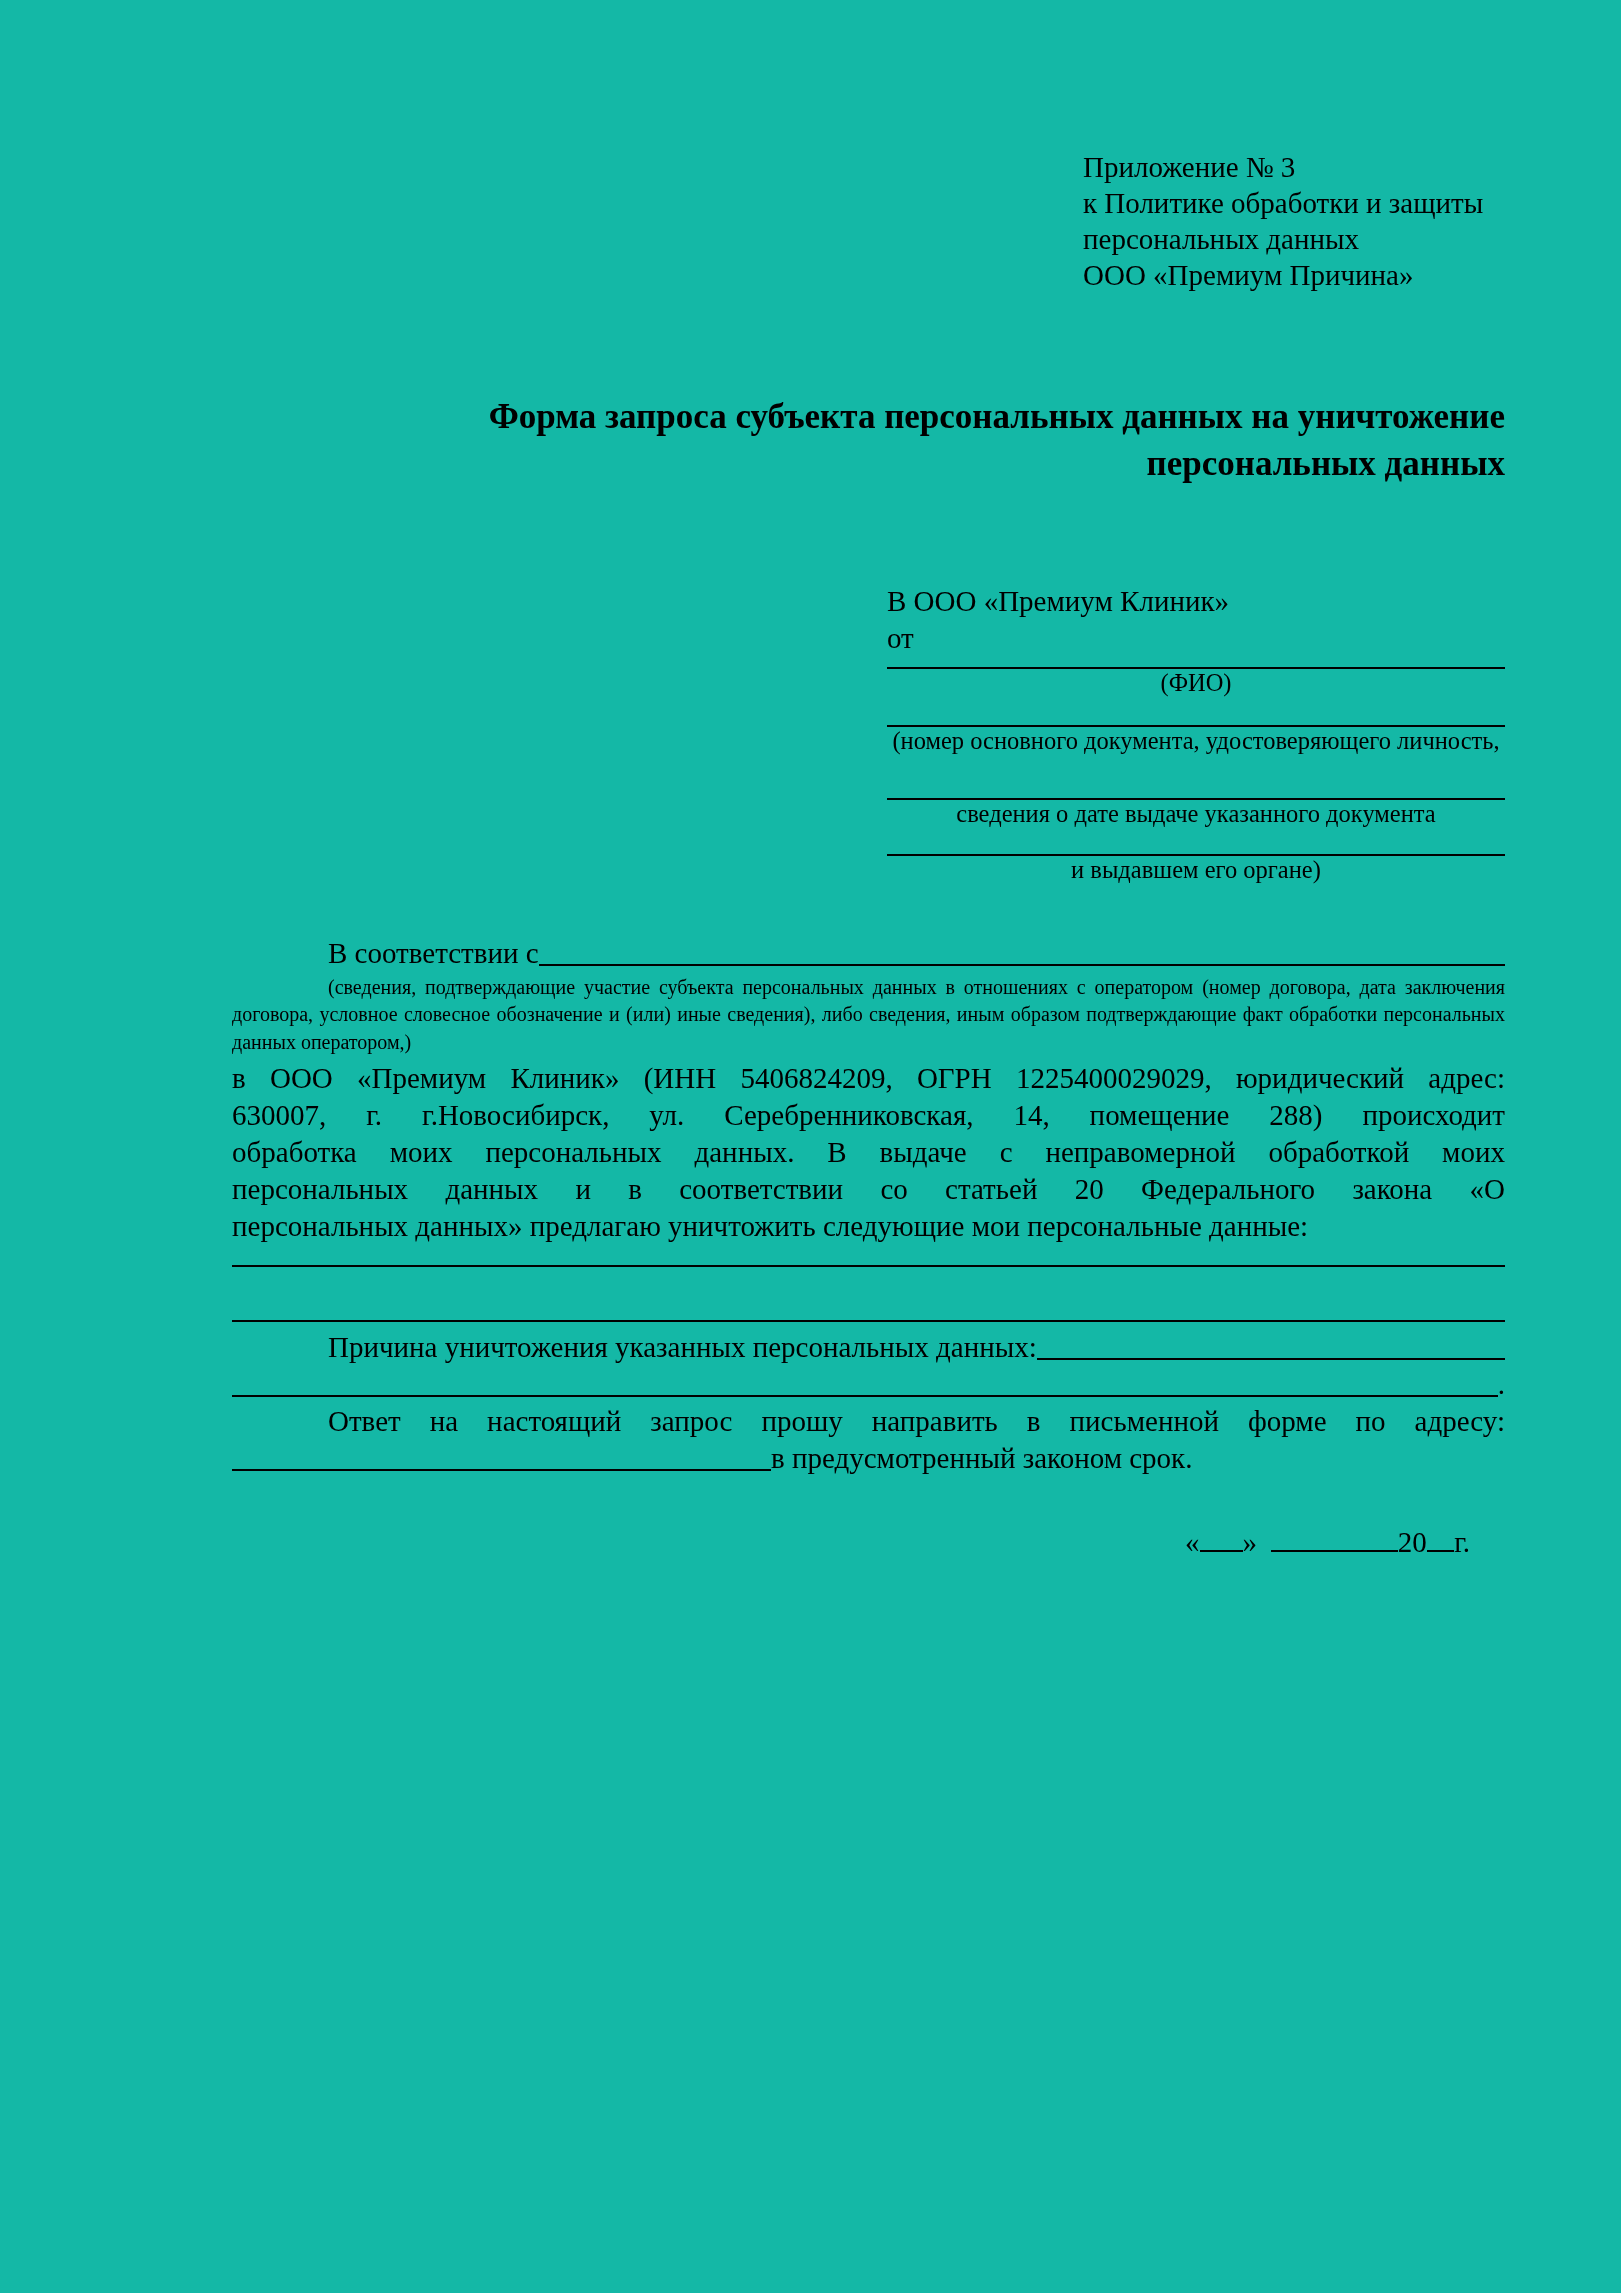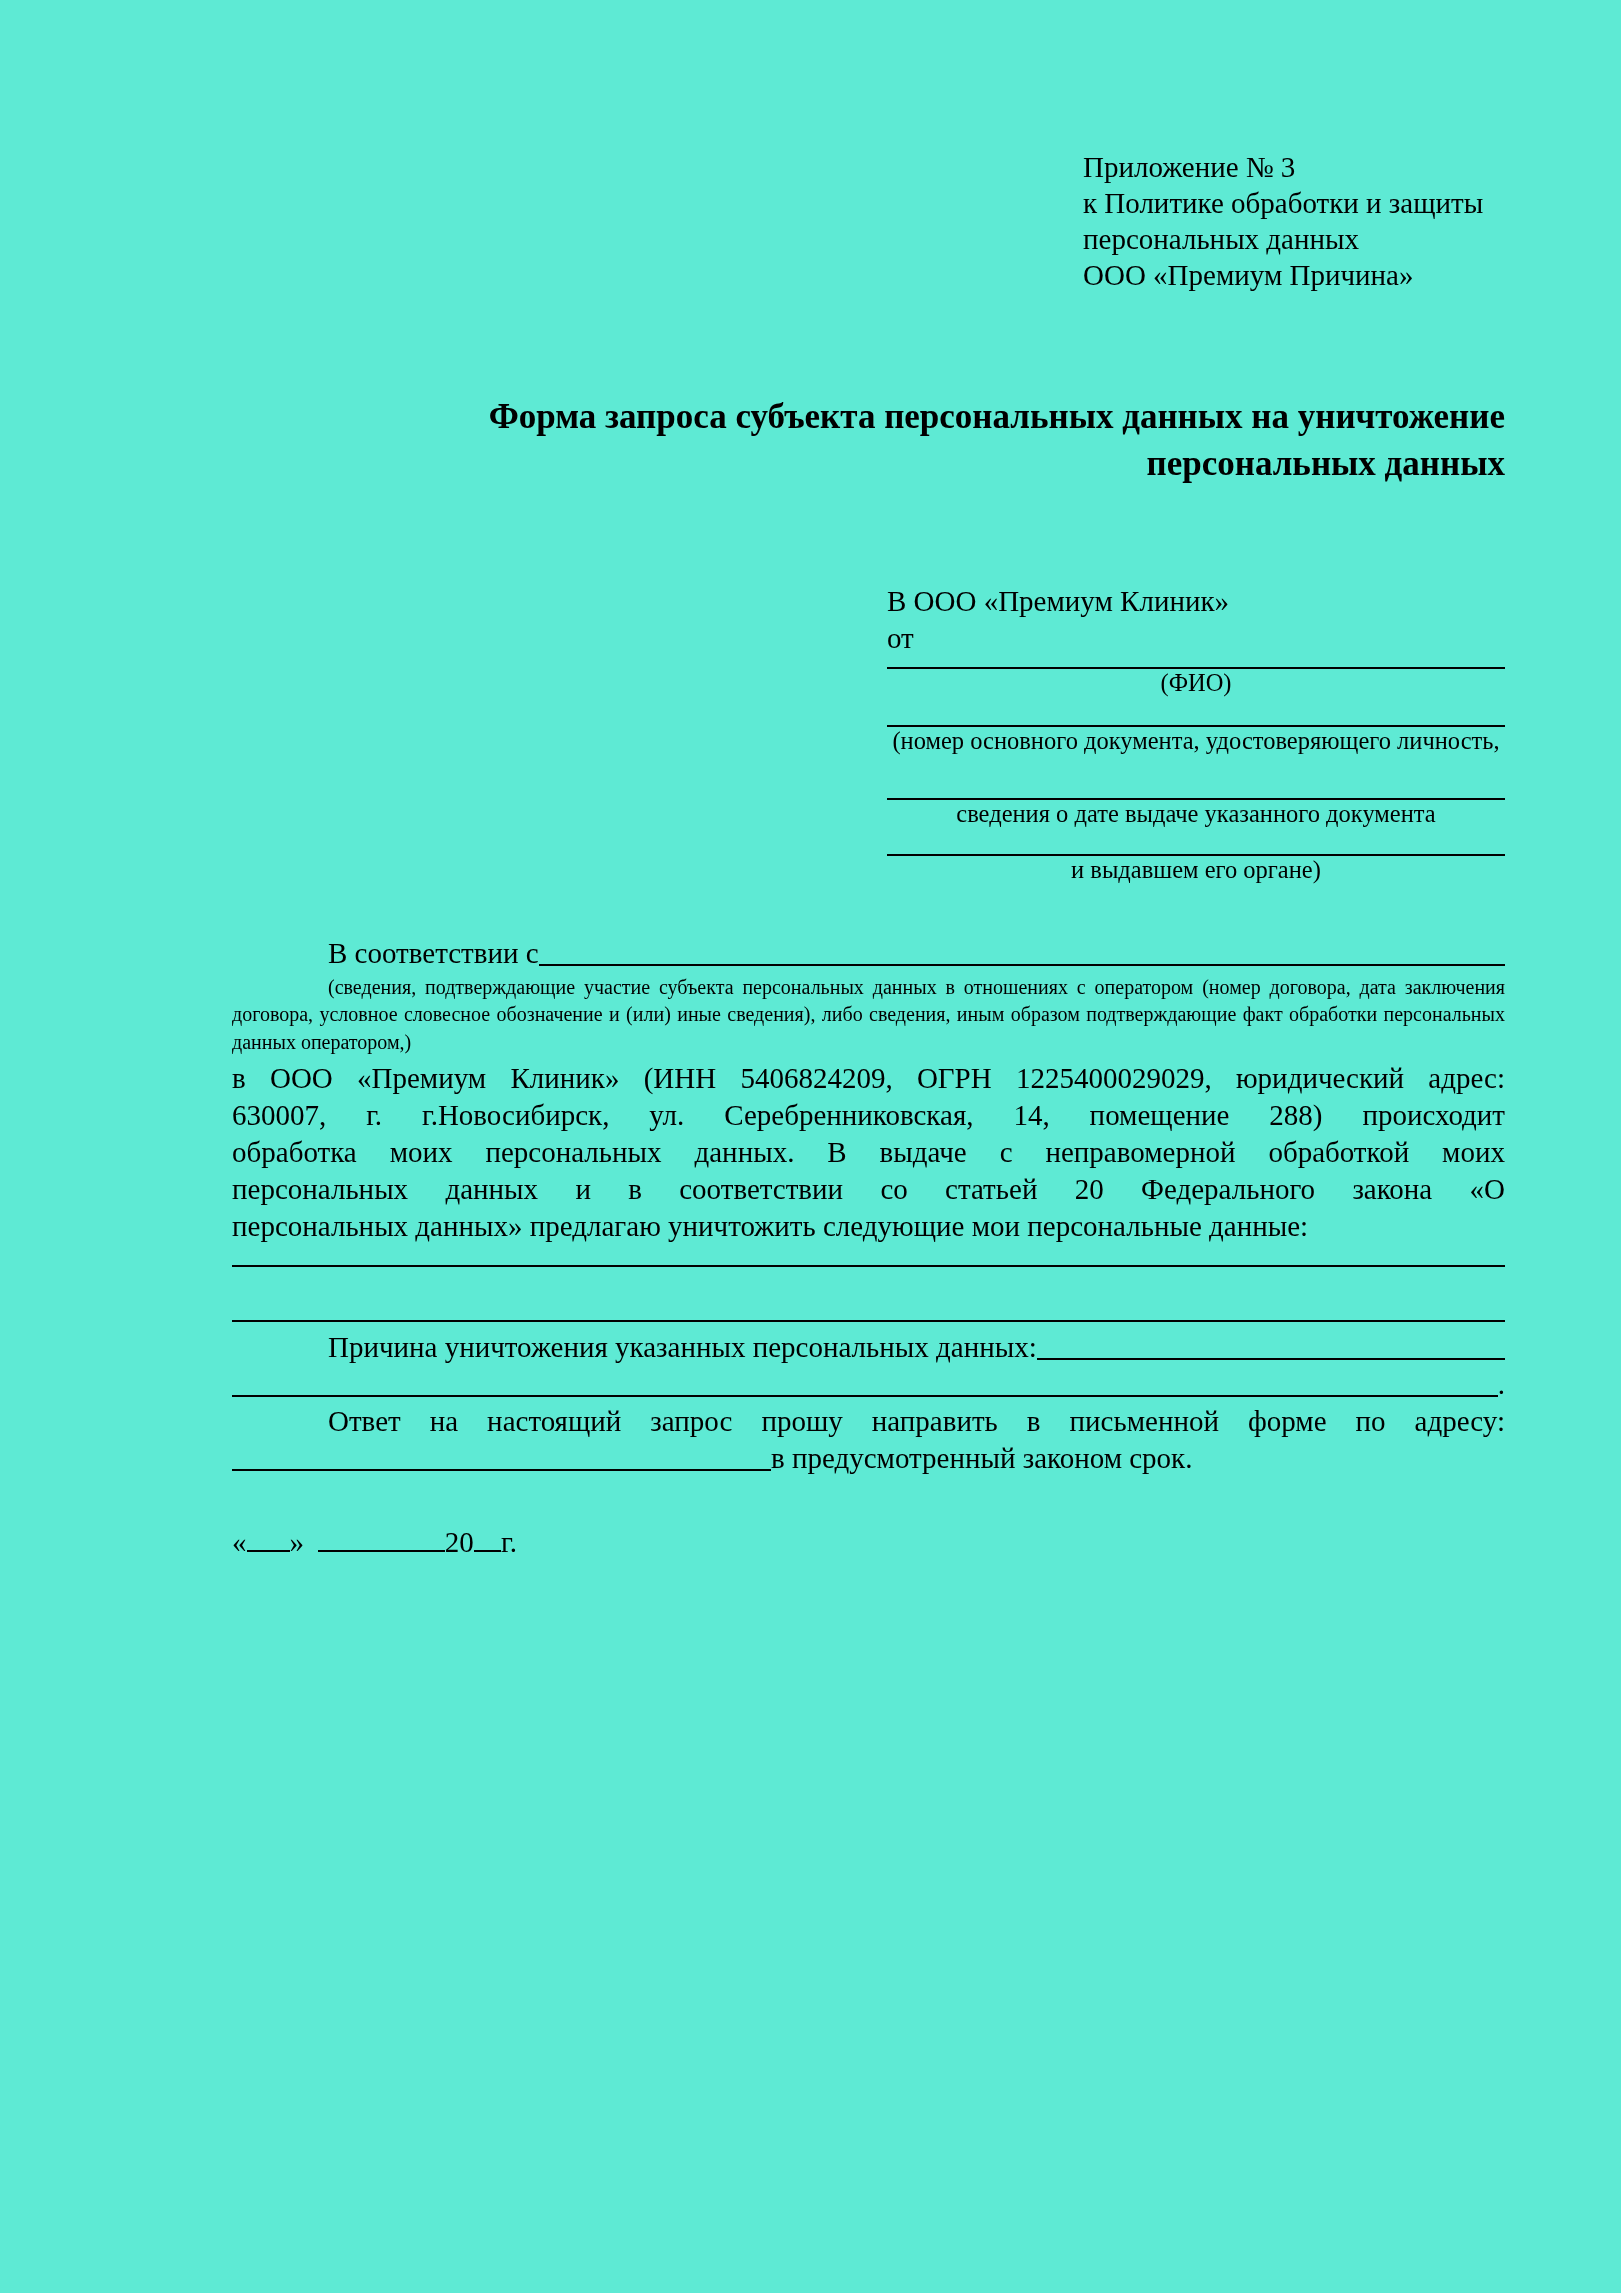--- a/index.html
+++ b/index.html
@@ -1,20 +1,20 @@
 <!DOCTYPE html>
 <html><head>
 <meta charset="utf-8">
 <style>
   html, body { margin: 0; padding: 0; background: #ffffff; }
   .page {
     position: relative;
     width: 1621px;
     height: 2294px;
-    background: #5eead4;
+    background: #14b8a6;
     color: #000000;
     font-family: "Liberation Serif", "DejaVu Serif", serif;
     font-size: 29px;
     line-height: 37px;
     box-sizing: border-box;
     padding: 149px 116px 0 232px;
     overflow: hidden;
   }
   .appendix { margin-left: 851px; line-height: 36px; }
   .doc-title { margin-top: 100px; font-weight: 700; font-size: 35px; line-height: 47px; text-align: right; }
@@ -28,21 +28,21 @@
   .fill { flex: 1 1 auto; border-bottom: 2.9px solid #000; margin-bottom: 5.9px; }
   .note { font-size: 20px; line-height: 27.4px; text-align: justify; text-indent: 96px; margin-top: 2px; font-family: Liberation Serif, serif; }
   .para { margin-top: 3.9px; }
   .jline { text-align: justify; text-align-last: justify; }
   .jline.last { text-align-last: auto; }
   .blank-full { border-bottom: 2.9px solid #000; }
   .bf1 { height: 19.6px; } .bf2 { height: 53px; }
   .reason { margin-top: 7.8px; }
   .reply1 { text-align: justify; text-align-last: justify; text-indent: 96px; }
   .addr-blank { width: 539px; flex: 0 0 auto; border-bottom: 2.9px solid #000; margin-bottom: 5.9px; }
-  .footer-row { margin-top: 47px; display: flex; justify-content: space-between; padding-right: 35px; gap: 12px; }
+  .footer-row { margin-top: 47px; display: flex; justify-content: flex-end; padding-right: 35px; gap: 12px; }
   .u { display: inline-block; height: 2px; border-bottom: 2.9px solid #000; }
   .w44 { width: 43px; } .w130 { width: 127px; margin-left: 13.7px; } .w28 { width: 27.4px; } .w418 { width: 410px; }
   .nowrap { white-space: nowrap; }
 </style>
 </head>
 <body>
 
 <div class="page">
 
   <div class="appendix">

